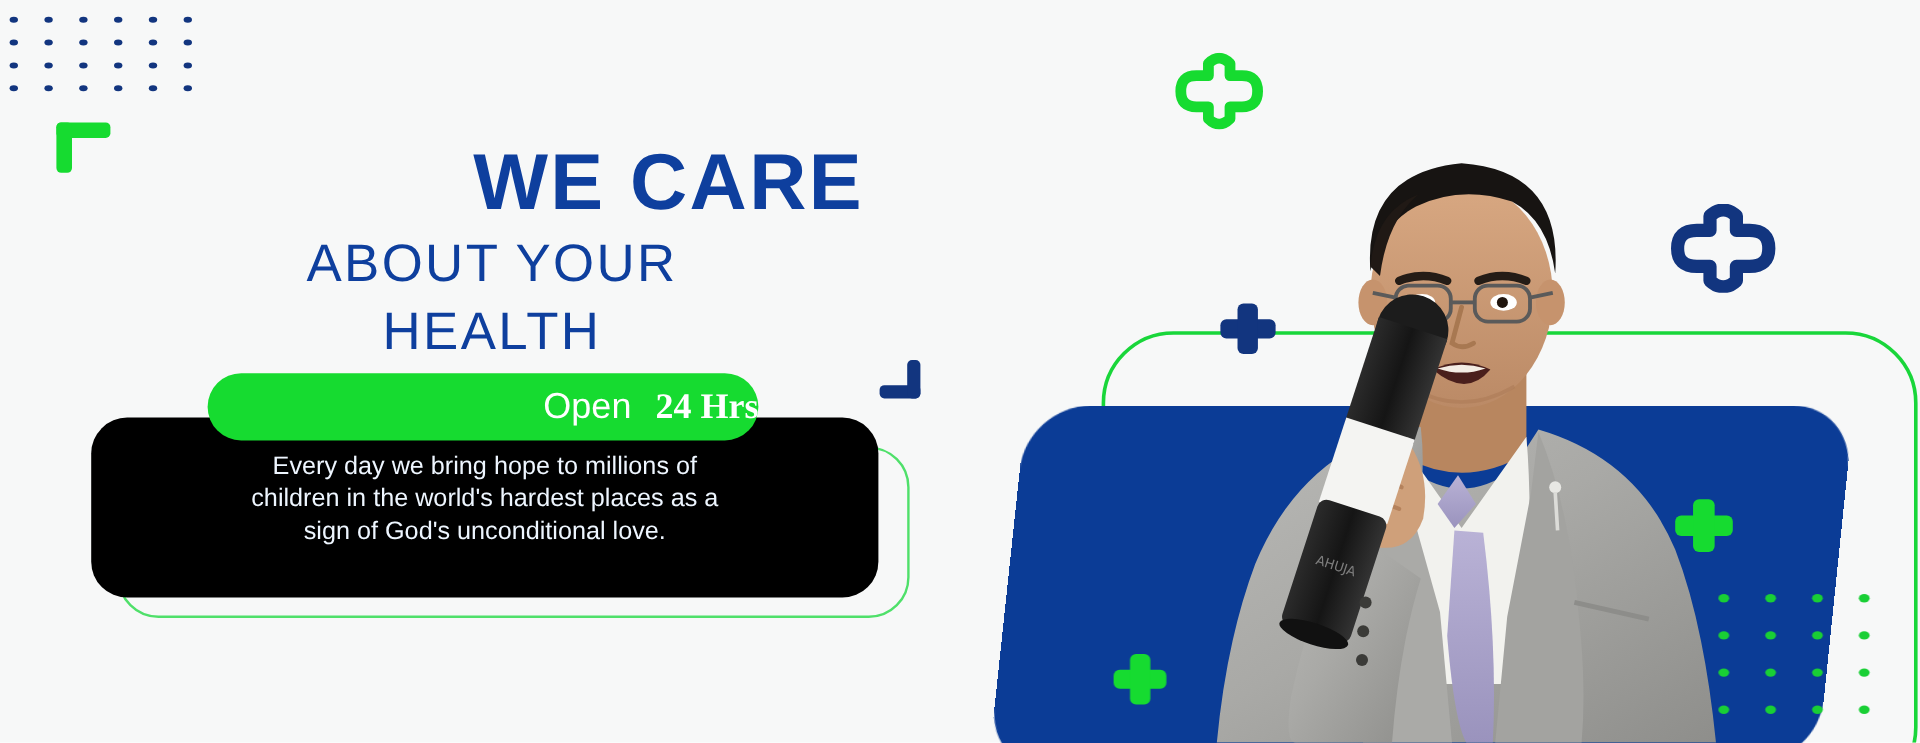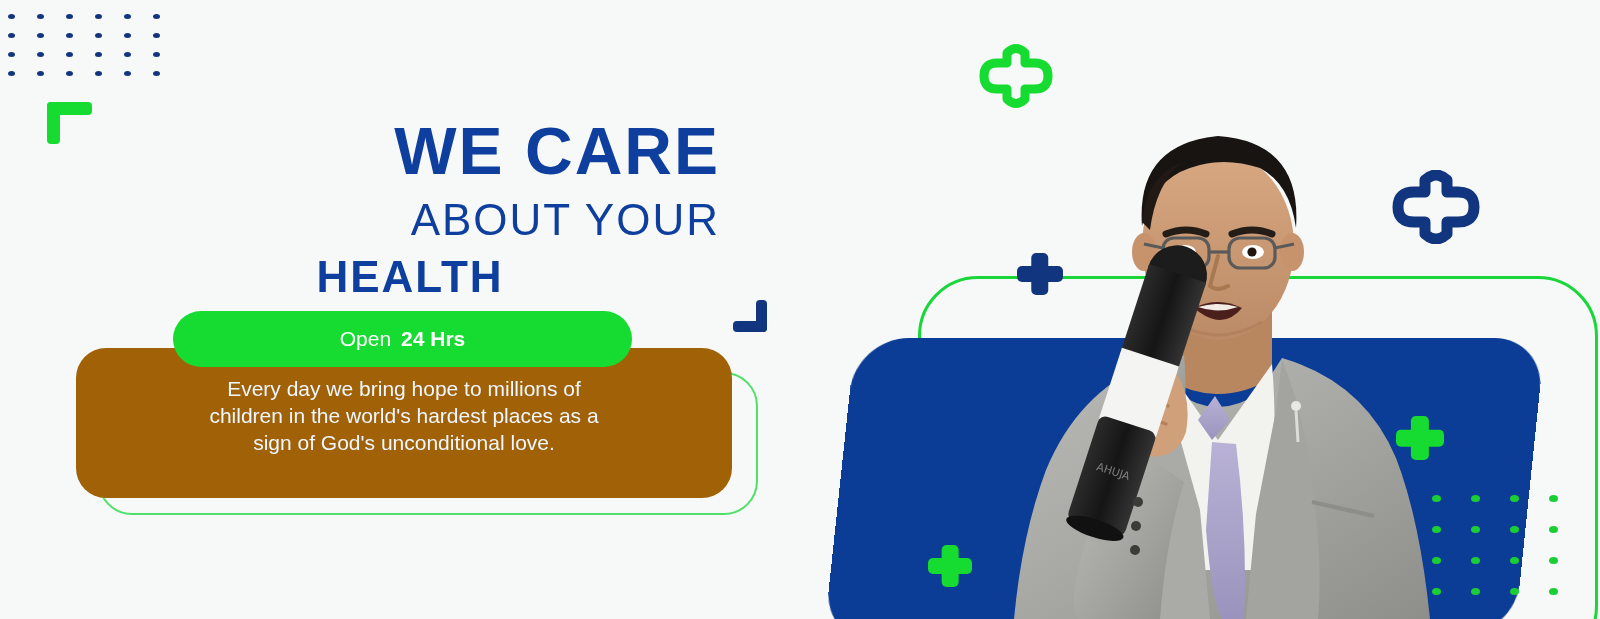--- a/index.html
+++ b/index.html
@@ -108,60 +108,59 @@
     letter-spacing:2px;
     line-height:1.0;
     text-align:right;
   }
   #headline-line2 {
     font-size:44px;
     font-weight:normal;
     letter-spacing:2px;
     line-height:1.25;
     margin-top:8px;
-    text-align:right;
   }
   #headline-line3 {
     font-size:44px;
-    font-weight:bold;
+    font-weight:normal;
     letter-spacing:2px;
     line-height:1.2;
     margin-top:4px;
   }
 
   #open-hours-badge {
     position:absolute;
     left:173px; top:311px;
     width:459px; height:56px;
     background:#16db30;
     border-radius:28px;
     display:flex;
     align-items:center;
-    justify-content:center;
+    justify-content:flex-end;
     color:#ffffff;
-    font-size:21px;
+    font-size:30px;
     z-index:4;
   }
   #open-hours-label { font-weight:normal; }
-  #open-hours-value { font-weight:bold; margin-left:10px; }
+  #open-hours-value { font-weight:bold; margin-left:20px;font-family:Liberation Serif, serif; }
 
   #mission-outline {
     position:absolute;
     left:98px; top:372px;
     width:660px; height:143px;
     border:2px solid #4fe06a;
     border-radius:34px;
     z-index:2;
   }
 
   #mission-card {
     position:absolute;
     left:76px; top:348px;
     width:656px; height:150px;
-    background:#a16207;
+    background:#000000;
     border-radius:30px;
     z-index:3;
     padding:28px 32px 0 32px;
     text-align:center;
   }
   #mission-text {
     color:#eef6ff;
     font-size:21px;
     line-height:1.28;
     white-space:pre-line;

